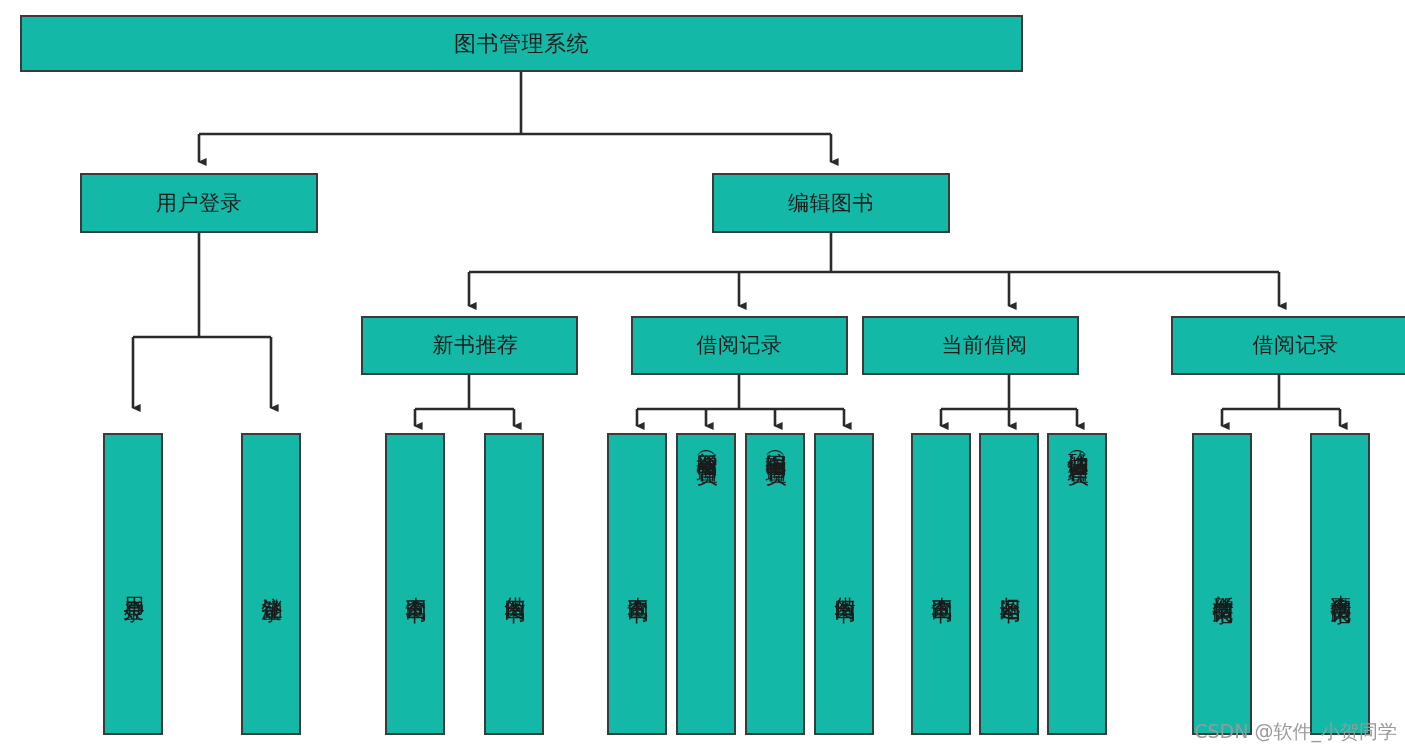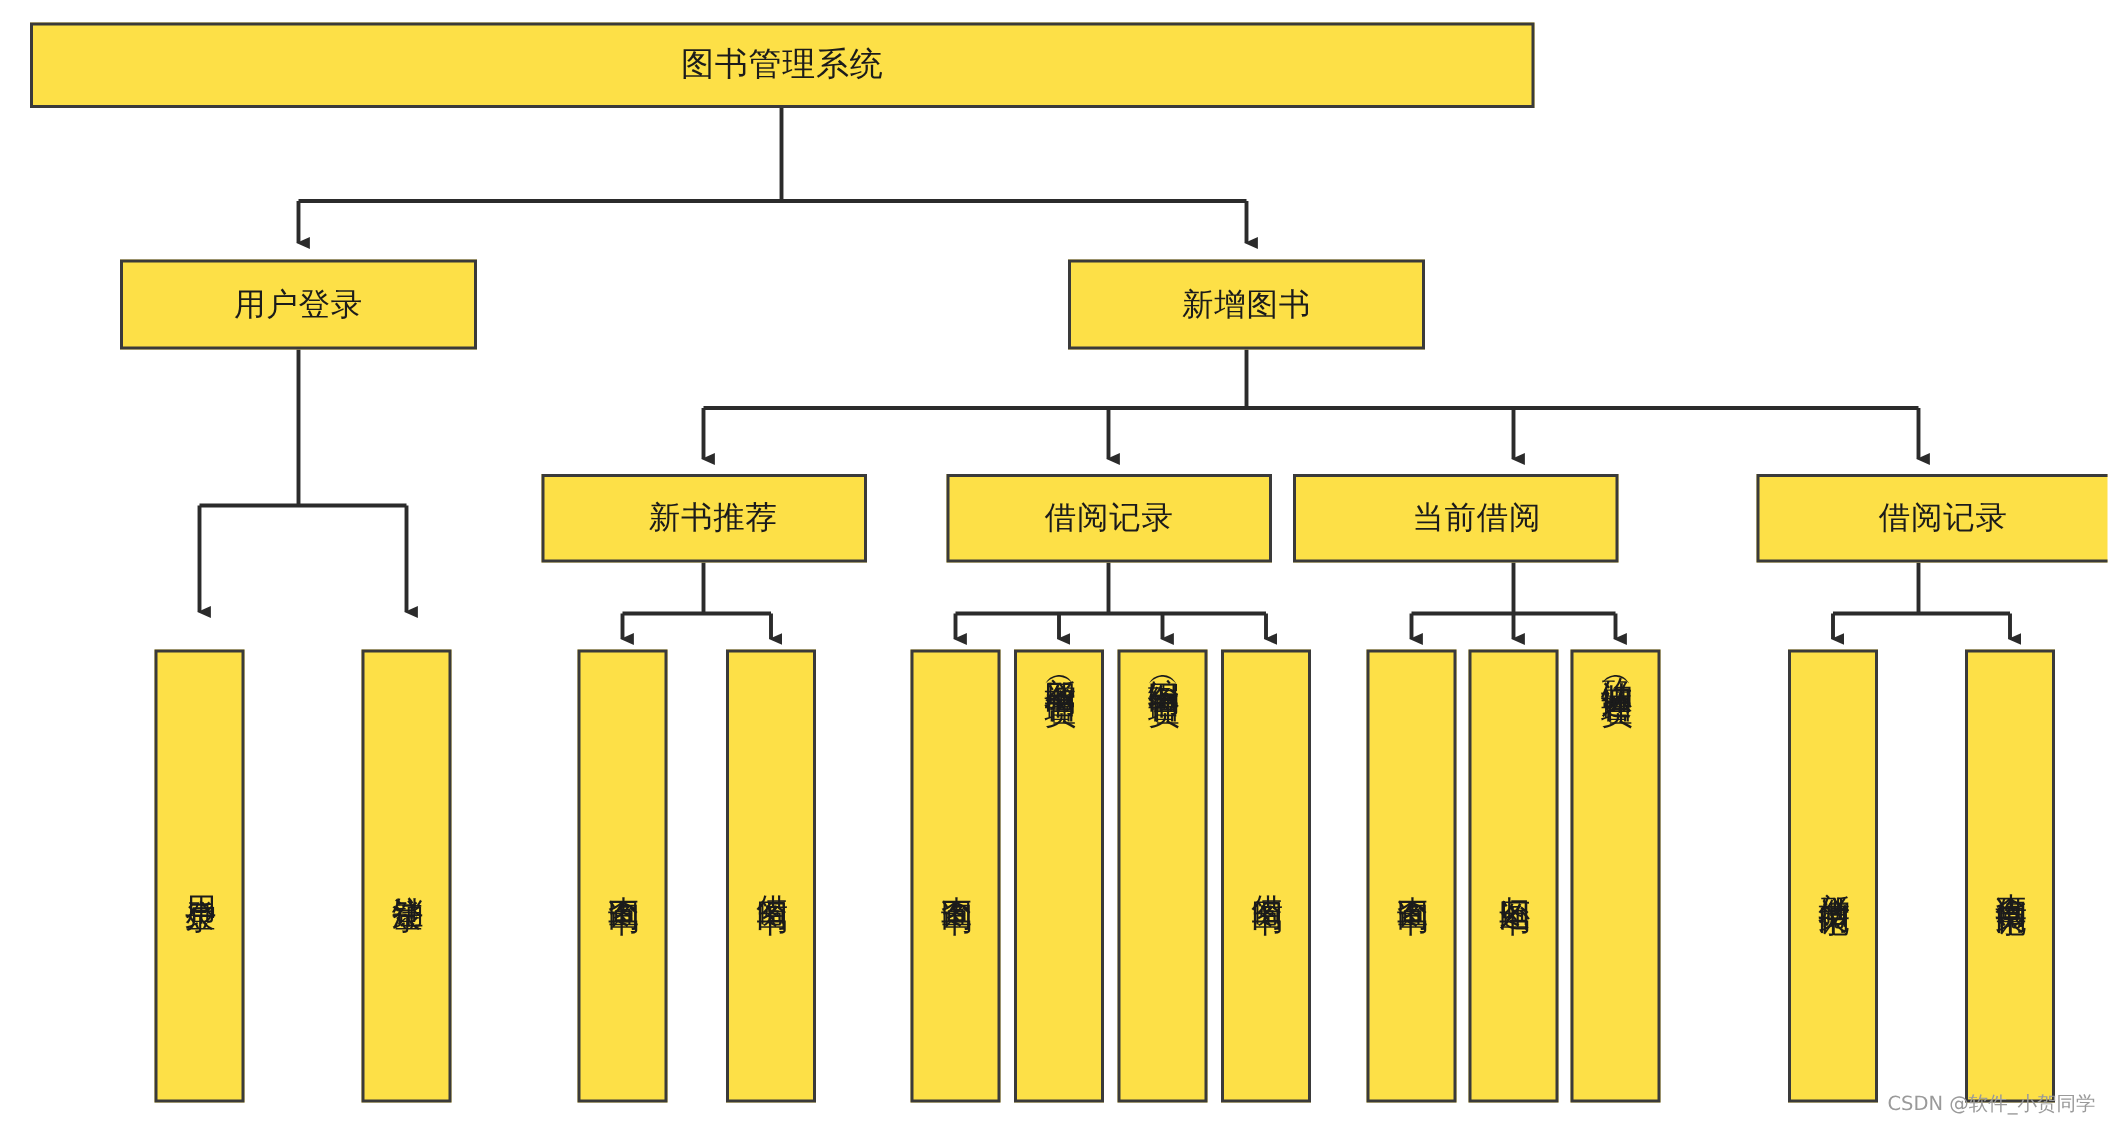--- a/index.html
+++ b/index.html
@@ -6,21 +6,21 @@
   body{
     font-family:"DejaVu Sans","Liberation Sans",sans-serif;
     width:1405px;height:747px;overflow:hidden;
   }
   #canvas{position:relative;width:1405px;height:747px;background:#fff;}
 
   
   .node{
     position:absolute;
     box-sizing:border-box;
-    background:#fde047;
+    background:#14b8a6;
     border:2.5px solid #3a3a3a;
     display:flex;
     align-items:center;
     justify-content:center;
     color:#1b1b1b;
   }
   .node .label{
     font-size:21px;
     line-height:1.15;
     letter-spacing:.5px;
@@ -48,21 +48,21 @@
   .node.leaf.mid{align-items:center;}
   .node.leaf.top{align-items:flex-start;}
 
   
   #wires{position:absolute;left:0;top:0;width:1405px;height:747px;}
 
   
   #watermark{
     position:absolute;
     right:8px;bottom:2px;
-    font-size:13px;
+    font-size:19px;
     color:#9a9a9a;
     font-family:"DejaVu Sans","Liberation Sans",sans-serif;
     white-space:nowrap;
     pointer-events:none;
   }
 </style>
 </head>
 <body>
 
 <div id="canvas">
@@ -119,21 +119,21 @@
   </svg>
 
   <div class="node root" style="left:20px;top:15px;width:1003px;height:57px;">
     <span class="label">图书管理系统</span>
   </div>
 
   <div class="node" style="left:80px;top:173px;width:238px;height:60px;">
     <span class="label">用户登录</span>
   </div>
   <div class="node" style="left:712px;top:173px;width:238px;height:60px;">
-    <span class="label">新增图书</span>
+    <span class="label">编辑图书</span>
   </div>
 
   <div class="node" style="left:361px;top:316px;width:217px;height:59px;padding-left:12px;">
     <span class="label">新书推荐</span>
   </div>
   <div class="node" style="left:631px;top:316px;width:217px;height:59px;">
     <span class="label">借阅记录</span>
   </div>
   <div class="node" style="left:862px;top:316px;width:217px;height:59px;padding-left:28px;">
     <span class="label">当前借阅</span>

